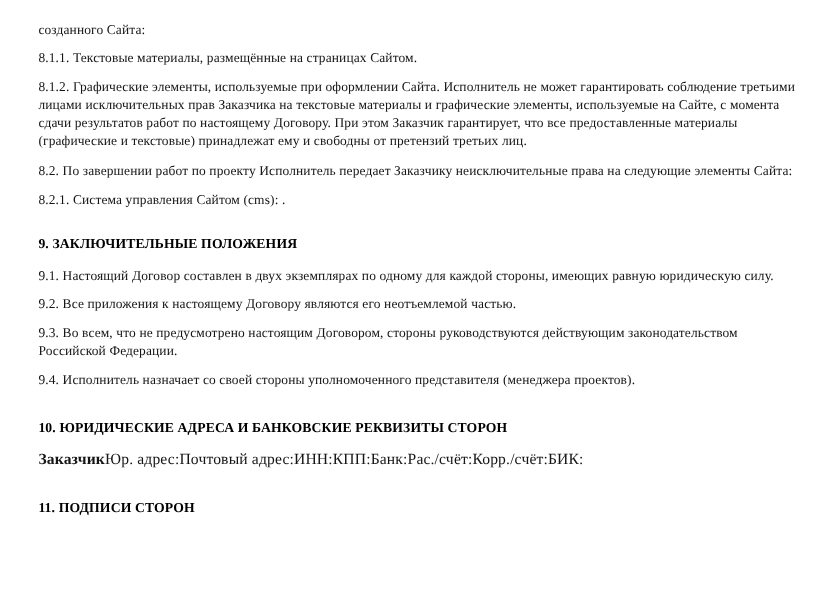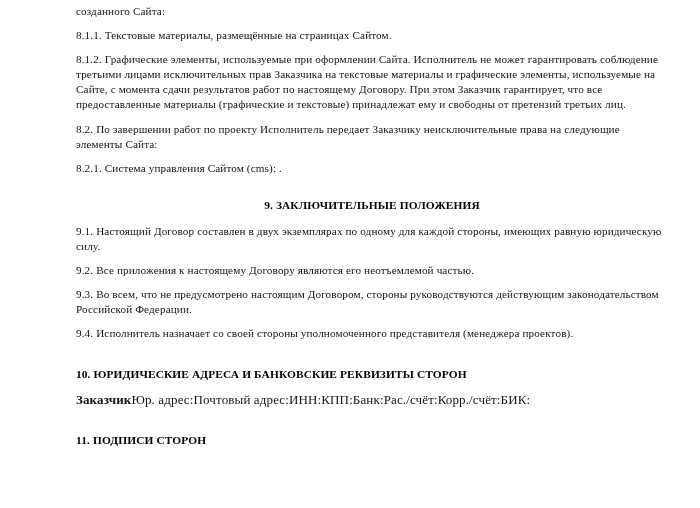--- a/index.html
+++ b/index.html
@@ -18,22 +18,21 @@
   .page {
     position: relative;
     width: 700px;
     height: 508px;
     box-sizing: border-box;
     padding: 0 32px 0 32px;
     background: #ffffff;
   }
 
   .doc-body {
-    padding-top: 4px;
-    margin-left: 44px;
+    padding-top: 18px;
   }
 
   
   p.para {
     margin: 0 0 9px 0;
     font-size: 11.2px;
     line-height: 15.1px;
     text-align: left;
     color: #151515;
     letter-spacing: 0.01em;
@@ -50,21 +49,20 @@
     font-size: 11.4px;
     line-height: 15.1px;
     font-weight: bold;
     color: #000000;
     letter-spacing: 0.01em;
   }
 
   .heading-block-9 {
     margin-top: 22px;
     margin-bottom: 11px;
-    text-align: center;
   }
 
   .heading-block-10 {
     margin-top: 25px;
     margin-bottom: 10px;
   }
 
   .heading-block-11 {
     margin-top: 26px;
     margin-bottom: 11px;

